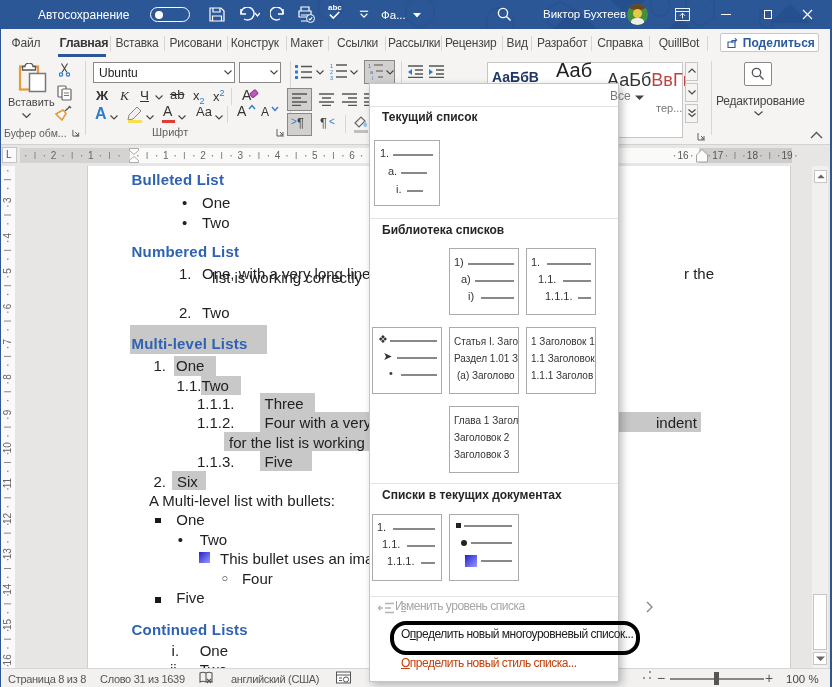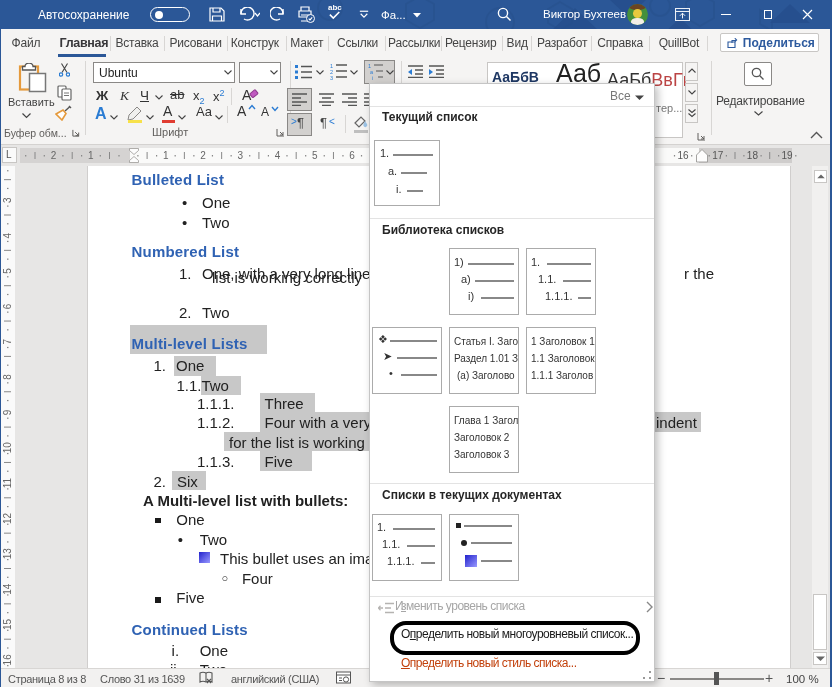--- a/index.html
+++ b/index.html
@@ -330,21 +330,21 @@
     <span class="a" style="left:329px;top:59px;font-size:10px;color:#2b7cd3;">&lt;</span>
 <span class="a" style="left:345px;top:58px;width:1px;height:18px;background:#d8d6d4;"></span>
 <svg class="a" style="left:352px;top:58px;" width="18" height="18" viewBox="0 0 18 18">
       <path d="M3 8 l6 -6 l4 4 l-6 6 z" fill="none" stroke="#666" stroke-width="1.2"></path>
       <path d="M13 6 l2 3 a2 2 0 1 1 -3.4 0 z" fill="#9cc3e5"></path>
       <rect x="2" y="15" width="14" height="3" fill="#bfbfbf"></rect>
     </svg>
 
 <span class="a" style="left:487px;top:5px;width:196px;height:76px;background:#fff;border:1px solid #c8c6c4;"></span>
 <span class="a" style="left:492px;top:12px;font-size:14px;font-weight:bold;color:#1f3864;">АаБбВ</span>
-<span class="a" style="left:556px;top:2px;font-size:25px;color:#212121;">Ааб</span>
+<span class="a" style="left:556px;top:2px;font-size:20px;color:#212121;">Ааб</span>
 <span class="a" style="left:607px;top:13px;font-size:18px;color:#333;">АаБб<span style="color:#b44;">ВвГг,</span></span>
 <span class="a" style="left:656px;top:45px;font-size:11px;color:#777;">тер...</span>
 <span class="a" style="left:685px;top:5px;width:13px;height:19px;background:#f5f4f3;border:1px solid #c8c6c4;"></span>
 <svg class="a" style="left:688px;top:11px;" width="8" height="6" viewBox="0 0 8 6">
       <path d="M0.5 4.5 l3.5 -3.5 l3.5 3.5" fill="none" stroke="#444" stroke-width="1.1"></path>
     </svg>
 <span class="a" style="left:685px;top:26px;width:13px;height:19px;background:#f5f4f3;border:1px solid #c8c6c4;"></span>
 <svg class="a" style="left:688px;top:33px;" width="8" height="6" viewBox="0 0 8 6">
       <path d="M0.5 0.5 l3.5 3.5 l3.5 -3.5" fill="none" stroke="#444" stroke-width="1.1"></path>
     </svg>
@@ -532,21 +532,21 @@
       <span class="a doc" style="left:113.4px;top:210.5px;">Two</span>
     <span class="a doc" style="left:109px;top:229px;">1.1.1.</span>
       <span class="a doc" style="left:176.5px;top:229px;">Three</span>
     <span class="a doc" style="left:109px;top:248.4px;">1.1.2.</span>
     <span class="a doc" style="left:176.5px;top:248.4px;width:104.5px;overflow:hidden;white-space:nowrap;">Four with a very long line to show that the hangin</span>
     <span class="a doc" style="left:141px;top:267.8px;width:140px;overflow:hidden;white-space:nowrap;">for the list is working correctly</span>
     <span class="a doc" style="left:109px;top:287.2px;">1.1.3.</span>
       <span class="a doc" style="left:176.5px;top:287.2px;">Five</span>
     <span class="a doc" style="left:65.5px;top:306.6px;">2.</span>
       <span class="a doc" style="left:89px;top:306.6px;">Six</span>
-    <span class="a doc" style="left:55px;top:326px;font-weight:bold;">A Multi-level list with bullets:</span>
+    <span class="a doc" style="left:61px;top:326px;">A Multi-level list with bullets:</span>
     <span class="a" style="left:67px;top:351.5px;width:5.5px;height:5.5px;background:#1a1a1a;"></span>
       <span class="a doc" style="left:88.3px;top:345.4px;">One</span>
     <span class="a doc" style="left:89.8px;top:364.8px;">•</span>
       <span class="a doc" style="left:111.7px;top:364.8px;">Two</span>
     <span class="a" style="left:111px;top:386.2px;width:11px;height:11px;background:linear-gradient(135deg,#2222cc,#9999ff);"></span>
     <span class="a doc" style="left:132px;top:384.2px;width:149px;overflow:hidden;white-space:nowrap;">This bullet uses an image</span>
     <span class="a doc" style="left:133.6px;top:403.6px;font-size:11px;top:406px;">○</span>
       <span class="a doc" style="left:153.9px;top:403.6px;">Four</span>
     <span class="a" style="left:67px;top:431px;width:5.5px;height:5.5px;background:#1a1a1a;"></span>
       <span class="a doc" style="left:88.3px;top:423px;">Five</span>
@@ -592,21 +592,21 @@
 <span class="a" style="left:657px;top:1px;font-size:14px;color:#555;">−</span>
 <span class="a" style="left:670px;top:9px;width:94px;height:1.5px;background:#8a8886;"></span>
 <span class="a" style="left:714px;top:3px;width:5px;height:13px;background:#555;"></span>
 <span class="a" style="left:765px;top:1px;font-size:14px;color:#555;">+</span>
 <span class="a" style="left:786px;top:4px;font-size:11.5px;color:#444;">100 %</span>
 </div>
 
 <span class="a" style="left:830px;top:29px;width:2px;height:658px;background:#2b5797;"></span>
 <span class="a" style="left:0;top:29px;width:1px;height:658px;background:#2b5797;"></span>
 
-<div class="a" id="panel" style="left:369px;top:83px;width:286px;height:599px;background:#fff;border:1px solid #c5c5c5;box-shadow:3px 3px 8px rgba(0,0,0,0.25);">
+<div class="a" id="panel" style="left:369px;top:83px;width:250px;height:599px;background:#fff;border:1px solid #c5c5c5;box-shadow:3px 3px 8px rgba(0,0,0,0.25);">
 <span class="a" style="left:240px;top:5px;font-size:12px;color:#777;">Все</span>
 <svg class="a" style="left:265px;top:11px;" width="9" height="6" viewBox="0 0 9 6">
       <path d="M0 0.5 l4.5 4.5 L9 0.5 z" fill="#444"></path>
     </svg>
 <span class="pdiv" style="top:22px;"></span>
 <span class="phead" style="top:26px;">Текущий список</span>
 
 <div class="pbx" style="left:4px;top:56px;width:66px;height:66px;">
   <span class="ptxt" style="left:5px;top:6px;">1.</span>
       <span class="pline" style="left:18px;top:13px;width:40px;"></span>

